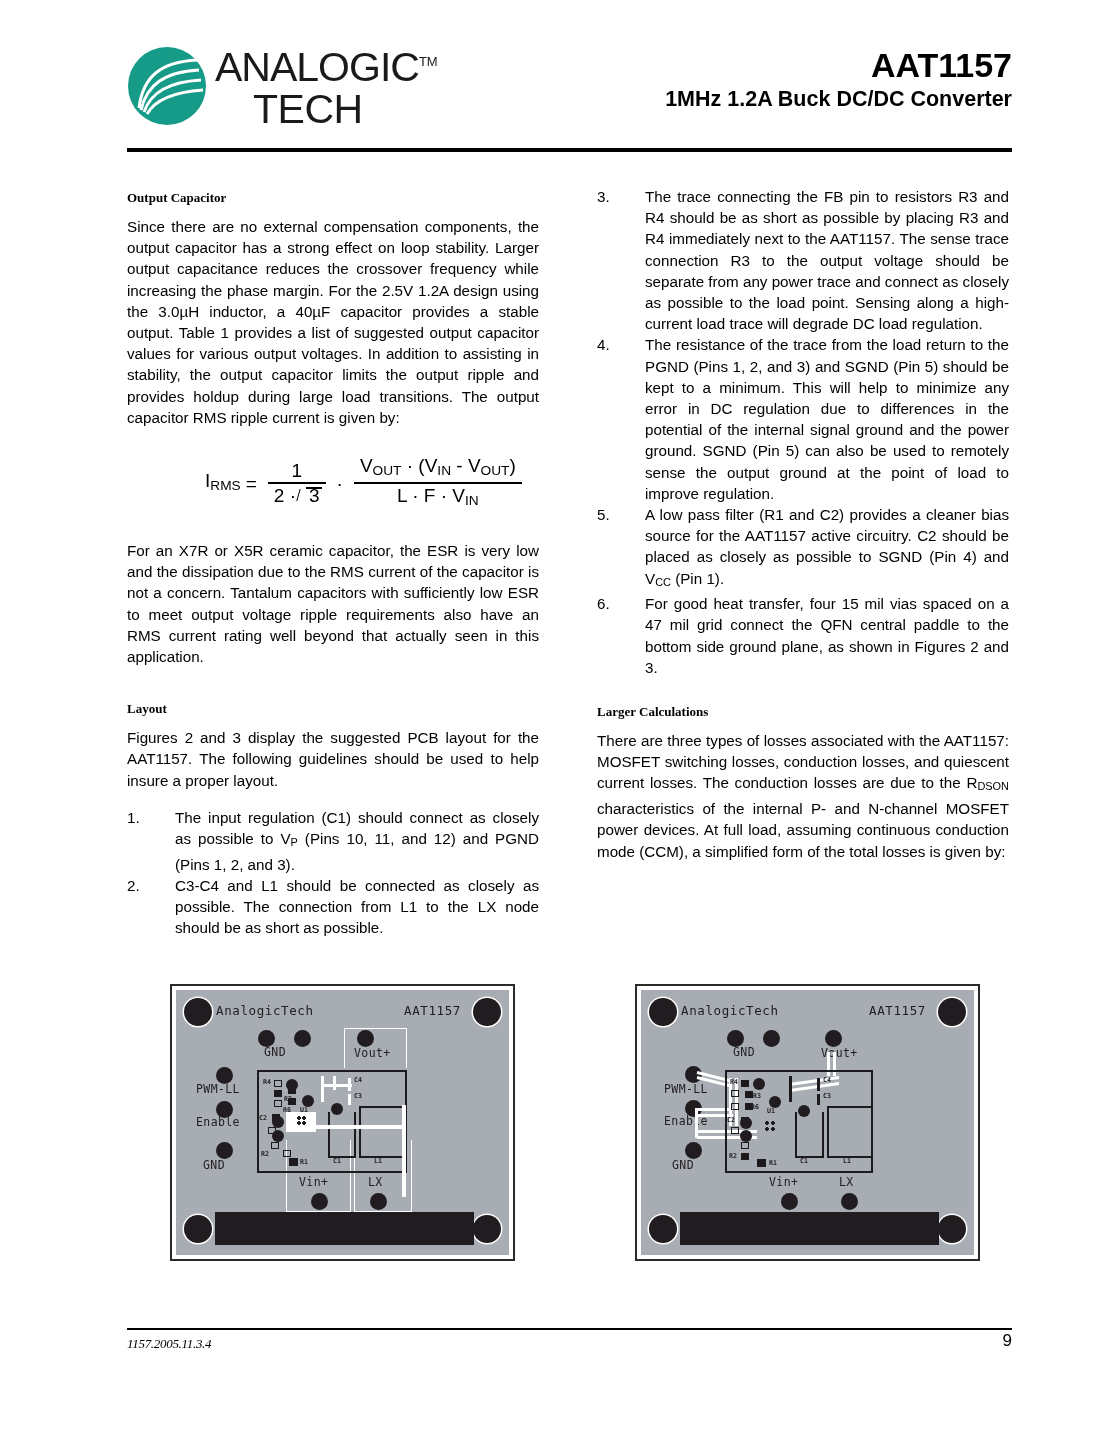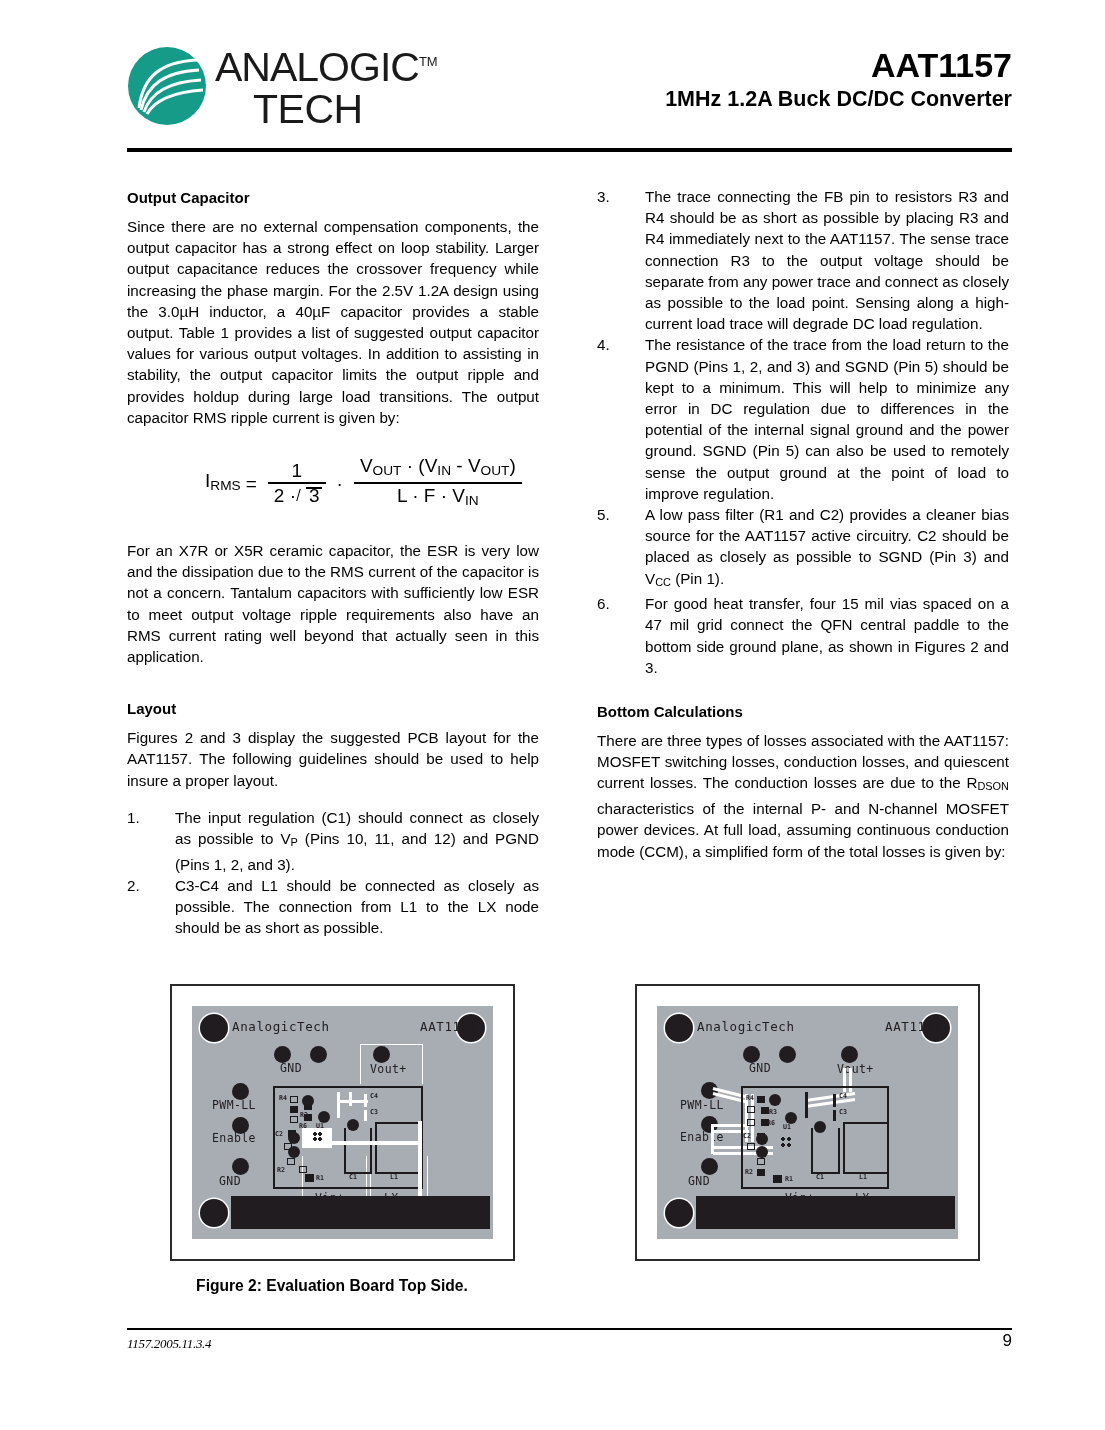--- a/index.html
+++ b/index.html
@@ -103,24 +103,25 @@
     position: absolute;
     top: 186px;
     width: 412px;
     font-size: 15.2px;
     line-height: 21.2px;
   }
   .col-left  { left: 127px; }
   .col-right { left: 597px; }
 
   h2.section {
-    font-size: 15px;
+    font-size: 13px;
     font-weight: bold;
     margin: 0 0 6px 0;
     line-height: 24px;
+    font-family: Liberation Serif, serif;
   }
   p.body {
     margin: 0 0 0 0;
     text-align: justify;
     text-justify: inter-word;
   }
   .gap-sm { height: 16px; }
   .gap-md { height: 22px; }
   .gap-lg { height: 30px; }
 
@@ -208,21 +209,21 @@
   }
   .figure.fig2 { left: 170px; top: 984px; }
   .figure.fig3 { left: 635px; top: 984px; }
 
   .board-frame {
     position: absolute;
     inset: 0;
     border: 2px solid #2b2b2b;
     background: #ffffff;
     box-sizing: border-box;
-    padding: 20px;
+    padding: 4px;
   }
   .board {
     position: relative;
     width: 100%;
     height: 100%;
     background: #a8adb3;
     box-sizing: border-box;
     overflow: hidden;
   }
   .pad {
@@ -374,30 +375,30 @@
 
   <div class="col col-right">
     <ol class="numlist">
       <li>
         <span class="num">3.</span><span>The trace connecting the FB pin to resistors R3 and R4 should be as short as possible by placing R3 and R4 immediately next to the AAT1157. The sense trace connection R3 to the output voltage should be separate from any power trace and connect as closely as possible to the load point. Sensing along a high-current load trace will degrade DC load regulation.</span>
       </li>
       <li>
         <span class="num">4.</span><span>The resistance of the trace from the load return to the PGND (Pins 1, 2, and 3) and SGND (Pin 5) should be kept to a minimum. This will help to minimize any error in DC regulation due to differences in the potential of the internal signal ground and the power ground. SGND (Pin 5) can also be used to remotely sense the output ground at the point of load to improve regulation.</span>
       </li>
       <li>
-        <span class="num">5.</span><span>A low pass filter (R1 and C2) provides  a cleaner bias source for the AAT1157 active circuitry. C2 should be placed as closely as possible to SGND (Pin 3) and V</span><sub>CC</sub><span> (Pin 1).</span>
+        <span class="num">5.</span><span>A low pass filter (R1 and C2) provides  a cleaner bias source for the AAT1157 active circuitry. C2 should be placed as closely as possible to SGND (Pin 4) and V</span><sub>CC</sub><span> (Pin 1).</span>
       </li>
       <li>
         <span class="num">6.</span><span>For good heat transfer, four 15 mil vias spaced on a 47 mil grid connect the QFN central paddle to the bottom side ground plane, as shown in Figures 2 and 3.</span>
       </li>
     </ol>
 
     <div class="gap-md"></div>
 
-    <h2 class="section">Bottom Calculations</h2>
+    <h2 class="section">Larger Calculations</h2>
     <p class="body"><span>There are three types of losses associated with the AAT1157: MOSFET switching losses, conduction losses, and quiescent current losses. The conduction losses are due to the R</span><sub>DSON</sub><span> characteristics of the internal P- and N-channel MOSFET power devices. At full load, assuming continuous conduction mode (CCM), a simplified form of the total losses is given by:</span></p>
   </div>
 
   <div class="figure fig2">
     <div class="board-frame">
       <div class="board">
 
         <div class="pad ring" style="left:8px;  top:8px;  width:28px; height:28px;"></div>
         <div class="pad ring" style="right:8px; top:8px;  width:28px; height:28px;"></div>
         <div class="pad ring" style="left:8px;  bottom:12px; width:28px; height:28px;"></div>
@@ -475,21 +476,20 @@
         <div class="lbl small" style="left:124px; top:168px;">R1</div>
         <div class="lbl small" style="left:157px; top:167px;">C1</div>
         <div class="lbl small" style="left:198px; top:167px;">L1</div>
         <div class="lbl small" style="left:178px; top:86px;">C4</div>
         <div class="lbl small" style="left:178px; top:102px;">C3</div>
 
         <div class="bottom-bar" style="left:39px; bottom:10px; width:259px; height:33px;"></div>
       </div>
     </div>
   </div>
-  <div class="fig-caption c2">Figure 2: Evaluation Board Top Side.</div>
 
   <div class="figure fig3">
     <div class="board-frame">
       <div class="board">
 
         <div class="pad ring" style="left:8px;  top:8px;  width:28px; height:28px;"></div>
         <div class="pad ring" style="right:8px; top:8px;  width:28px; height:28px;"></div>
         <div class="pad ring" style="left:8px;  bottom:12px; width:28px; height:28px;"></div>
         <div class="pad ring" style="right:8px; bottom:12px; width:28px; height:28px;"></div>
 

